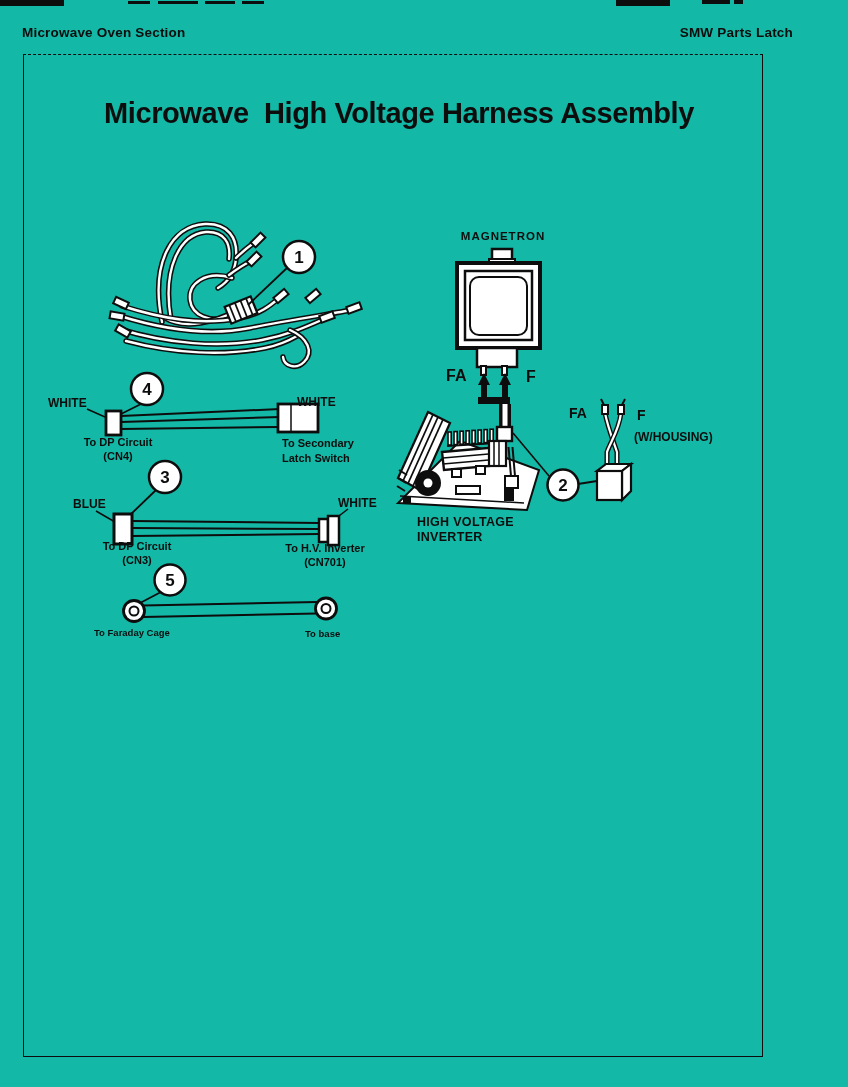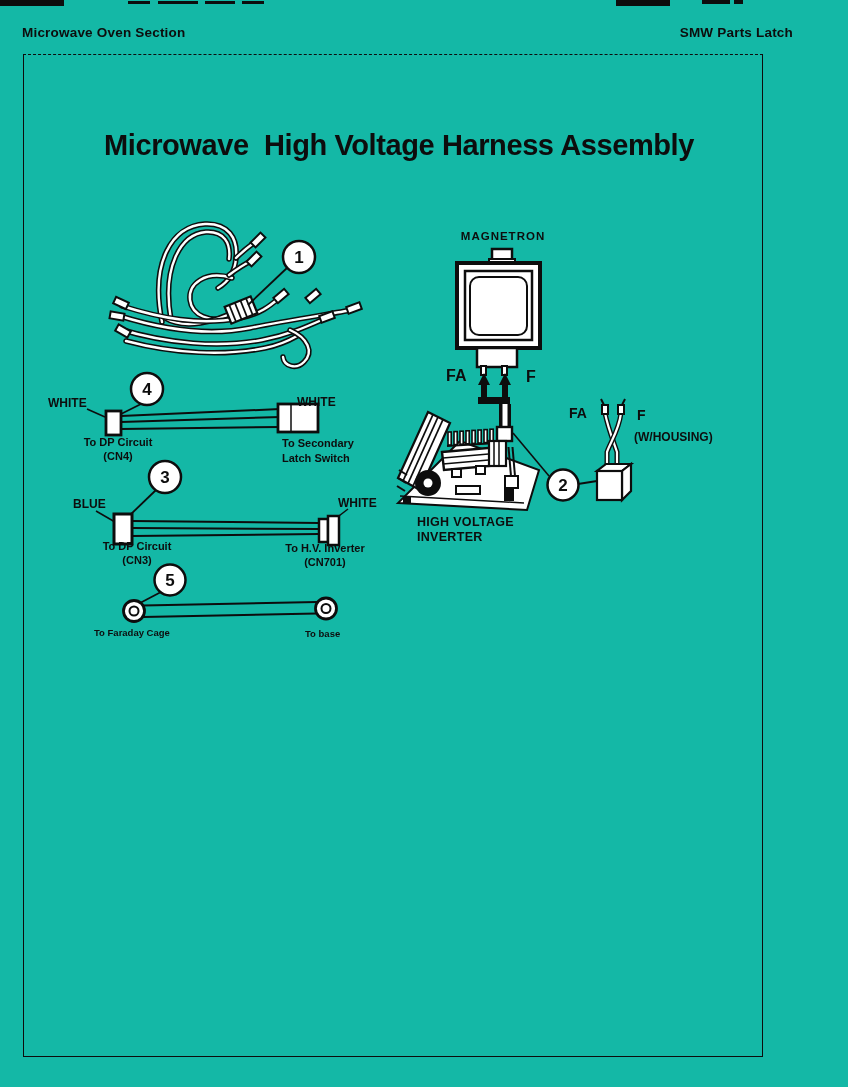--- a/index.html
+++ b/index.html
@@ -5,21 +5,21 @@
   html,body{margin:0;padding:0;background:#fff;}
   .page{position:relative;width:848px;height:1087px;background:#14b8a6;overflow:hidden;
         font-family:"Liberation Sans",sans-serif;color:#0d0d0d;padding-left:31px;}
   .artifact{position:absolute;background:#0d0d0d;}
   .hdr{position:absolute;top:25px;font-size:13.5px;font-weight:bold;letter-spacing:.2px;color:#0d0d0d;}
   .hdr-left{left:22px;}
   .hdr-right{right:86px;}
   .frame{position:absolute;left:23px;top:54px;width:738px;height:1001px;
          border:1.8px solid #0d0d0d;border-top-style:dashed;}
   .title{position:absolute;left:104px;top:97px;font-size:29px;font-weight:bold;
-         letter-spacing:-0.4px;white-space:pre;color:#0d0d0d;margin-top:32px;}
+         letter-spacing:-0.4px;white-space:pre;color:#0d0d0d;}
   svg.diagram{position:absolute;left:0;top:0;}
   svg text{font-family:"Liberation Sans",sans-serif;font-weight:bold;fill:#0d0d0d;}
   .tube-b{fill:none;stroke:#0d0d0d;stroke-width:5.5;stroke-linecap:round;}
   .tube-w{fill:none;stroke:#fff;stroke-width:2.4;stroke-linecap:round;}
   .tube2-b{fill:none;stroke:#0d0d0d;stroke-width:5;stroke-linecap:round;}
   .tube2-w{fill:none;stroke:#fff;stroke-width:2.2;stroke-linecap:round;}
   .term{fill:#fff;stroke:#0d0d0d;stroke-width:2;}
   .ln{stroke:#0d0d0d;fill:none;}
   .wbox{fill:#fff;stroke:#0d0d0d;}
   .callout-circle{fill:#fff;stroke:#0d0d0d;stroke-width:2.5;}

